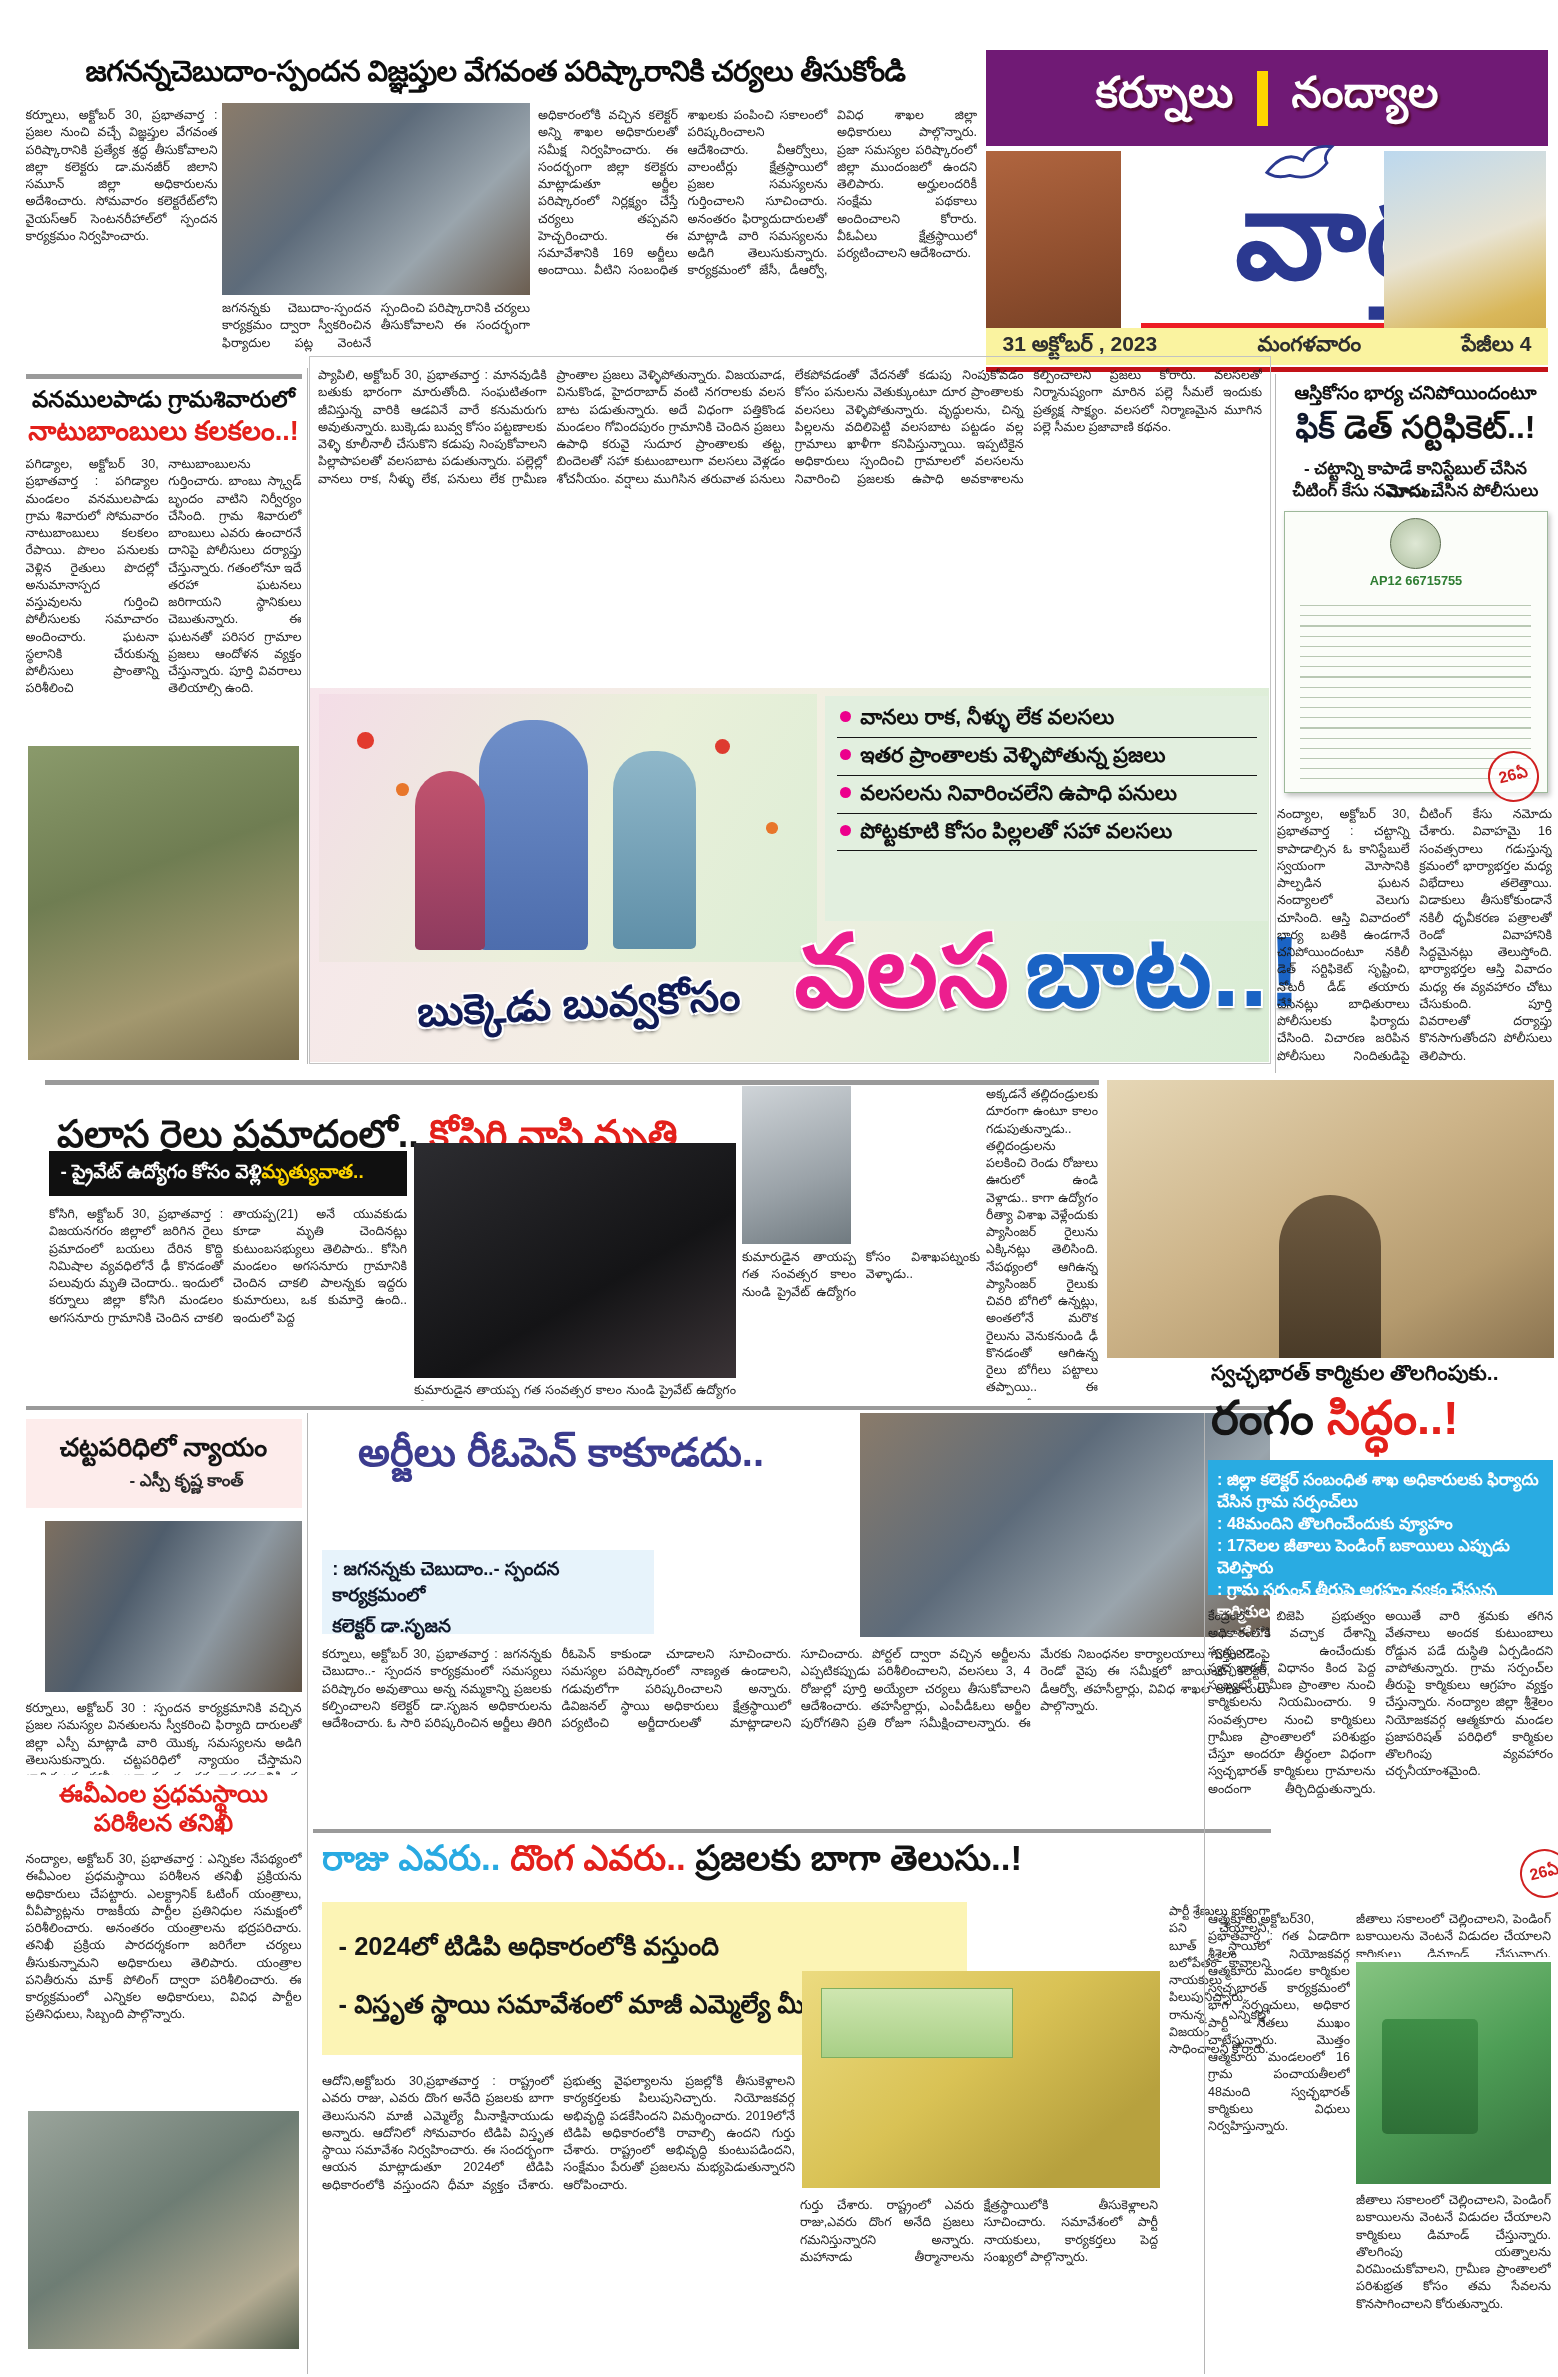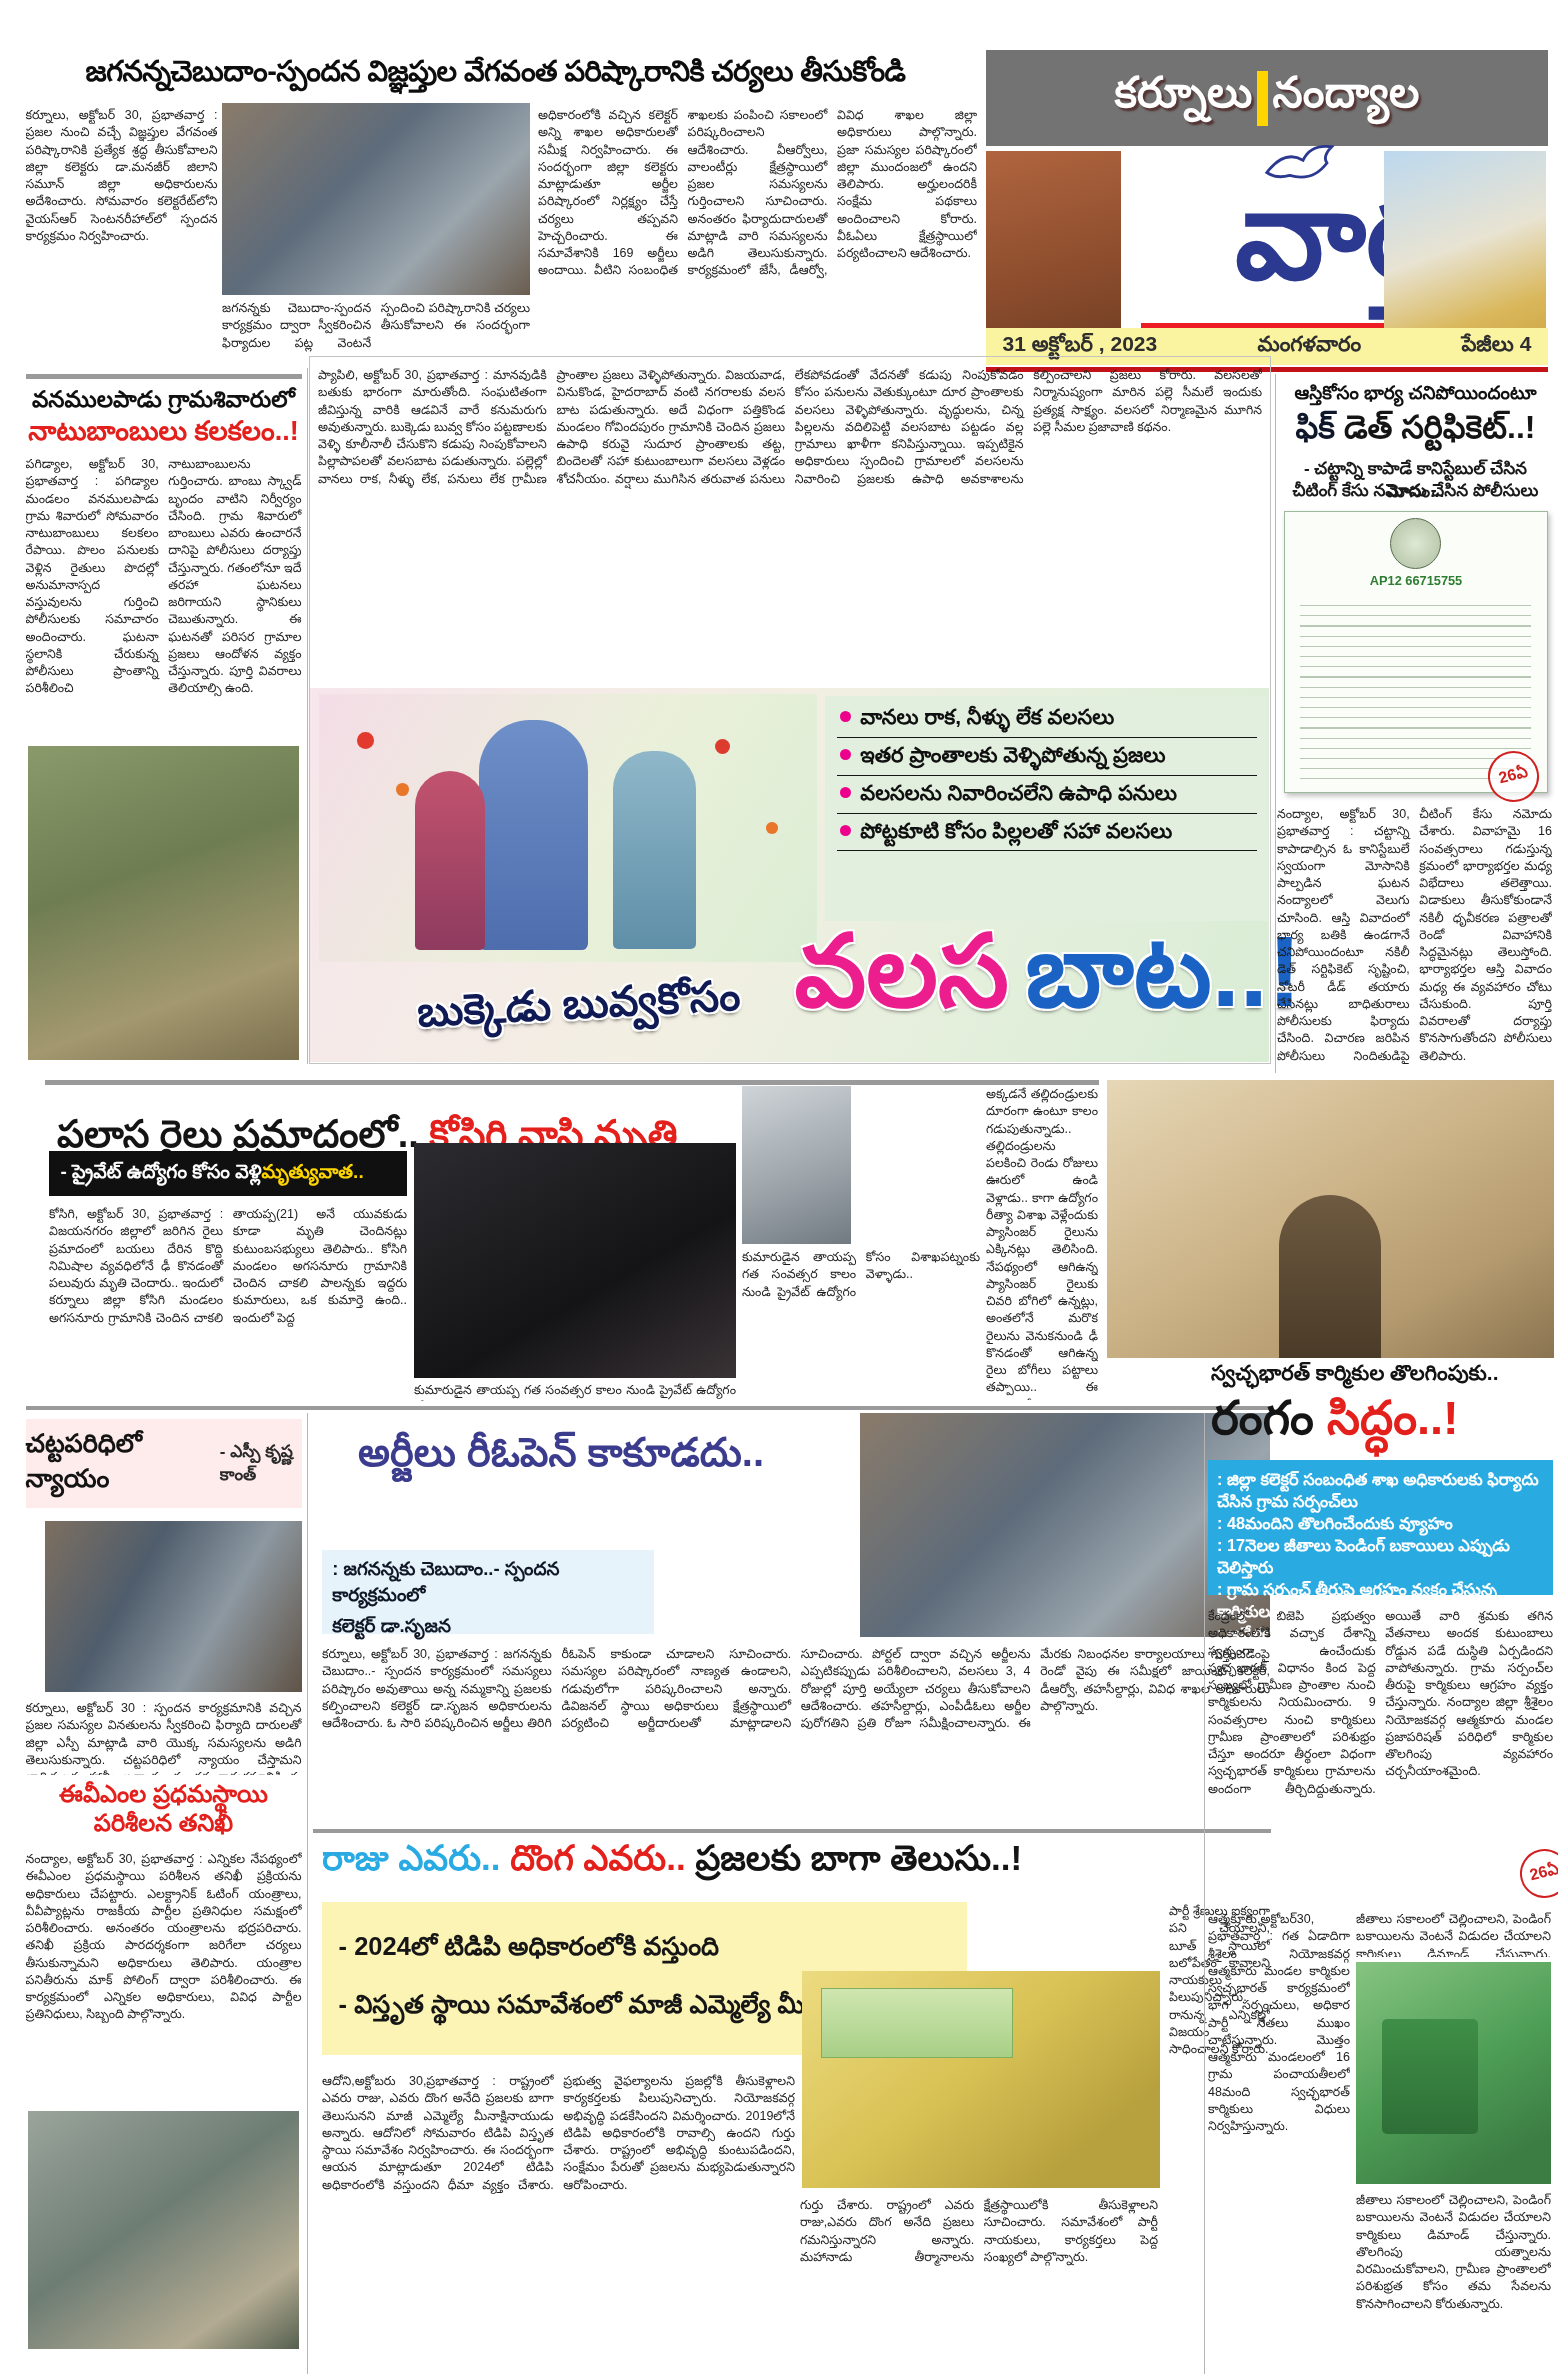--- a/index.html
+++ b/index.html
@@ -36,21 +36,21 @@
 
 <div id="paper">
 
   <div class="abs ctr" style="left:25.5px;top:55px;width:940px;height:42px;font-size:29px;font-weight:800;color:#0d0d0d;letter-spacing:-0.6px;">జగనన్నచెబుదాం-స్పందన  విజ్ఞప్తుల వేగవంత పరిష్కారానికి చర్యలు తీసుకోండి</div>
 
   <div class="abs b" style="left:25.5px;top:107px;width:192px;height:250px;overflow:hidden;">కర్నూలు, అక్టోబర్ 30, ప్రభాతవార్త : ప్రజల నుంచి వచ్చే విజ్ఞప్తుల వేగవంత పరిష్కారానికి ప్రత్యేక శ్రద్ధ తీసుకోవాలని జిల్లా కలెక్టరు డా.మనజీర్ జిలాని సమూన్ జిల్లా అధికారులను అదేశించారు. సోమవారం కలెక్టరేట్‌లోని వైయస్ఆర్ సెంటనరీహాల్‌లో స్పందన కార్యక్రమం నిర్వహించారు.</div>
   <div class="abs photo ph-meeting" style="left:222px;top:103px;width:308px;height:192px;"></div>
   <div class="abs b c2" style="left:222px;top:300px;width:308px;height:59px;overflow:hidden;">జగనన్నకు చెబుదాం-స్పందన కార్యక్రమం ద్వారా స్వీకరించిన ఫిర్యాదుల పట్ల వెంటనే స్పందించి పరిష్కారానికి చర్యలు తీసుకోవాలని ఈ సందర్భంగా జిల్లా కలెక్టరు మాట్లాడుతూ సూచించారు.</div>
   <div class="abs b c3" style="left:538px;top:107px;width:439px;height:252px;overflow:hidden;">అధికారంలోకి వచ్చిన కలెక్టర్ అన్ని శాఖల అధికారులతో సమీక్ష నిర్వహించారు. ఈ సందర్భంగా జిల్లా కలెక్టరు మాట్లాడుతూ అర్జీల పరిష్కారంలో నిర్లక్ష్యం చేస్తే చర్యలు తప్పవని హెచ్చరించారు. ఈ సమావేశానికి 169 అర్జీలు అందాయి. వీటిని సంబంధిత శాఖలకు పంపించి సకాలంలో పరిష్కరించాలని ఆదేశించారు. వీఆర్వోలు, వాలంటీర్లు క్షేత్రస్థాయిలో ప్రజల సమస్యలను గుర్తించాలని సూచించారు. అనంతరం ఫిర్యాదుదారులతో మాట్లాడి వారి సమస్యలను అడిగి తెలుసుకున్నారు. కార్యక్రమంలో జేసీ, డీఆర్వో, వివిధ శాఖల జిల్లా అధికారులు పాల్గొన్నారు. ప్రజా సమస్యల పరిష్కారంలో జిల్లా ముందంజలో ఉందని తెలిపారు. అర్హులందరికీ సంక్షేమ పథకాలు అందించాలని కోరారు. వీఓఏలు క్షేత్రస్థాయిలో పర్యటించాలని ఆదేశించారు.</div>
 
-  <div class="abs" style="left:986px;top:50px;width:562px;height:96px;background:#737373;display:flex;align-items:center;justify-content:center;gap:5px;">
+  <div class="abs" style="left:986px;top:50px;width:562px;height:96px;background:#701a75;display:flex;align-items:center;justify-content:center;gap:24px;">
     <span style="color:#fff;font-size:43px;font-weight:800;text-shadow:2.6px 2.6px 1.9px rgba(60,0,0,.55);">కర్నూలు</span>
     <span style="display:inline-block;width:10.2px;height:55px;background:#ffd500;"></span>
     <span style="color:#fff;font-size:43px;font-weight:800;text-shadow:2.6px 2.6px 1.9px rgba(60,0,0,.55);">నంద్యాల</span>
   </div>
   <div class="abs photo ph-fort" style="left:986px;top:151px;width:135px;height:212px;"></div>
   <div class="abs" style="left:1257px;top:142px;width:96px;height:42px;">
     <svg width="96" height="42" viewBox="0 0 100 44">
       <path d="M10 32 Q28 8 48 19 Q56 2 78 5 Q68 15 73 22 Q58 42 34 35 Q20 39 10 32 Z" fill="#ffffff" stroke="#2b3990" stroke-width="3"></path>
     </svg>
   </div>
@@ -140,21 +140,21 @@
   </div>
   <div class="abs b c2" style="left:49px;top:1206px;width:358px;height:190px;overflow:hidden;">కోసిగి, అక్టోబర్ 30, ప్రభాతవార్త : విజయనగరం జిల్లాలో జరిగిన రైలు ప్రమాదంలో బయలు దేరిన కొద్ది నిమిషాల వ్యవధిలోనే ఢీ కొనడంతో పలువురు మృతి చెందారు.. ఇందులో కర్నూలు జిల్లా కోసిగి మండలం అగసనూరు గ్రామానికి చెందిన చాకలి తాయప్ప(21) అనే యువకుడు కూడా మృతి చెందినట్లు కుటుంబసభ్యులు తెలిపారు.. కోసిగి మండలం అగసనూరు గ్రామానికి చెందిన చాకలి పాలన్నకు ఇద్దరు కుమారులు, ఒక కుమార్తె ఉంది.. ఇందులో పెద్ద</div>
   <div class="abs photo ph-dark" style="left:414px;top:1143px;width:322px;height:235px;"></div>
   <div class="abs b" style="left:414px;top:1382px;width:322px;height:19px;overflow:hidden;font-weight:400;">కుమారుడైన తాయప్ప గత సంవత్సర కాలం నుండి ప్రైవేట్ ఉద్యోగం కోసం విశాఖపట్నంకు వెళ్ళాడు..</div>
   <div class="abs photo ph-portrait" style="left:742px;top:1086px;width:109px;height:158px;"></div>
   <div class="abs b c2" style="left:742px;top:1249px;width:238px;height:149px;overflow:hidden;">కుమారుడైన తాయప్ప గత సంవత్సర కాలం నుండి ప్రైవేట్ ఉద్యోగం కోసం విశాఖపట్నంకు వెళ్ళాడు..</div>
   <div class="abs b" style="left:986px;top:1086px;width:112px;height:314px;overflow:hidden;">అక్కడనే తల్లిదండ్రులకు దూరంగా ఉంటూ కాలం గడుపుతున్నాడు.. తల్లిదండ్రులను పలకించి రెండు రోజులు ఊరులో ఉండి వెళ్లాడు.. కాగా ఉద్యోగం రీత్యా విశాఖ వెళ్లేందుకు ప్యాసింజర్ రైలును ఎక్కినట్లు తెలిసింది. నేపథ్యంలో ఆగిఉన్న ప్యాసింజర్ రైలుకు చివరి బోగిలో ఉన్నట్లు, అంతలోనే మరొక రైలును వెనుకనుండి ఢీ కొనడంతో ఆగిఉన్న రైలు బోగీలు పట్టాలు తప్పాయి.. ఈ ఘటనలో పలువురు మృతి చెందగా అనేక మంది గాయపడ్డారు.. మృతదేహాన్ని స్వగ్రామానికి తరలించి అంత్యక్రియలు నిర్వహించారు.</div>
 
   <div class="abs hline" style="left:25.5px;top:1406px;width:1245px;height:3.8px;"></div>
 
-  <div class="abs" style="left:25.5px;top:1419px;width:276px;height:89px;background:#fdeceb;display:flex;align-items:center;justify-content:center;">
+  <div class="abs" style="left:25.5px;top:1419px;width:276px;height:89px;background:#fdeceb;display:flex;flex-direction:column;align-items:center;justify-content:center;">
     <span style="font-size:25.5px;font-weight:800;color:#141414;">చట్టపరిధిలో న్యాయం</span>
     <span style="font-size:17px;font-weight:700;color:#2a2a2a;margin-top:3.8px;margin-left:46px;">- ఎస్పీ కృష్ణ కాంత్</span>
   </div>
   <div class="abs photo ph-meeting2" style="left:45px;top:1521px;width:257px;height:171px;"></div>
   <div class="abs b" style="left:25.5px;top:1700px;width:276px;height:75px;overflow:hidden;">కర్నూలు, అక్టోబర్ 30 : స్పందన కార్యక్రమానికి వచ్చిన ప్రజల సమస్యల వినతులను స్వీకరించి ఫిర్యాది దారులతో జిల్లా ఎస్పీ మాట్లాడి వారి యొక్క సమస్యలను అడిగి తెలుసుకున్నారు. చట్టపరిధిలో న్యాయం చేస్తామని బాధితులకు హామీ ఇచ్చారు. స్పందన కార్యక్రమానికి ఈ వారం మొత్తం 104 ఫిర్యాదులు వచ్చాయి.</div>
   <div class="abs ctr" style="left:25.5px;top:1780px;width:276px;height:64px;font-size:24px;font-weight:800;color:#e3201b;line-height:1.2;">ఈవీఎంల ప్రధమస్థాయి పరిశీలన తనిఖీ</div>
   <div class="abs b" style="left:25.5px;top:1851px;width:276px;height:254px;overflow:hidden;">నంద్యాల, అక్టోబర్ 30, ప్రభాతవార్త : ఎన్నికల నేపథ్యంలో ఈవీఎంల ప్రధమస్థాయి పరిశీలన తనిఖీ ప్రక్రియను అధికారులు చేపట్టారు. ఎలక్ట్రానిక్ ఓటింగ్ యంత్రాలు, వీవీప్యాట్లను రాజకీయ పార్టీల ప్రతినిధుల సమక్షంలో పరిశీలించారు. అనంతరం యంత్రాలను భద్రపరిచారు. తనిఖీ ప్రక్రియ పారదర్శకంగా జరిగేలా చర్యలు తీసుకున్నామని అధికారులు తెలిపారు. యంత్రాల పనితీరును మాక్ పోలింగ్ ద్వారా పరిశీలించారు. ఈ కార్యక్రమంలో ఎన్నికల అధికారులు, వివిధ పార్టీల ప్రతినిధులు, సిబ్బంది పాల్గొన్నారు.</div>
   <div class="abs photo ph-inspect" style="left:28px;top:2111px;width:271px;height:238px;"></div>
   <div class="abs vline" style="left:307px;top:1413px;width:1.3px;height:961px;"></div>
 

